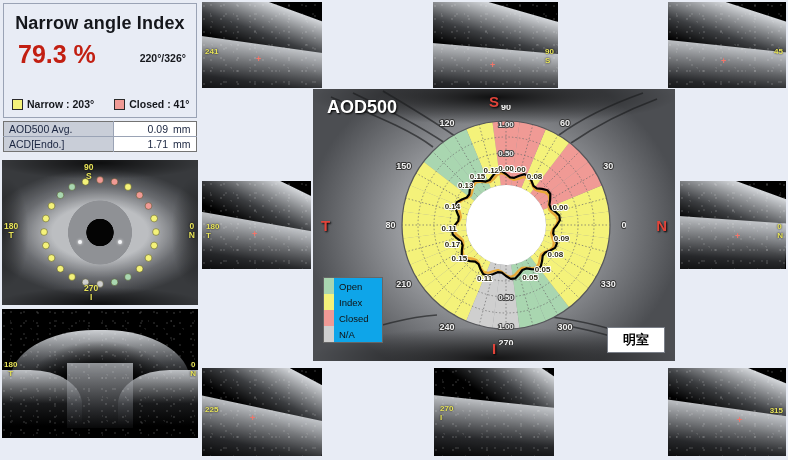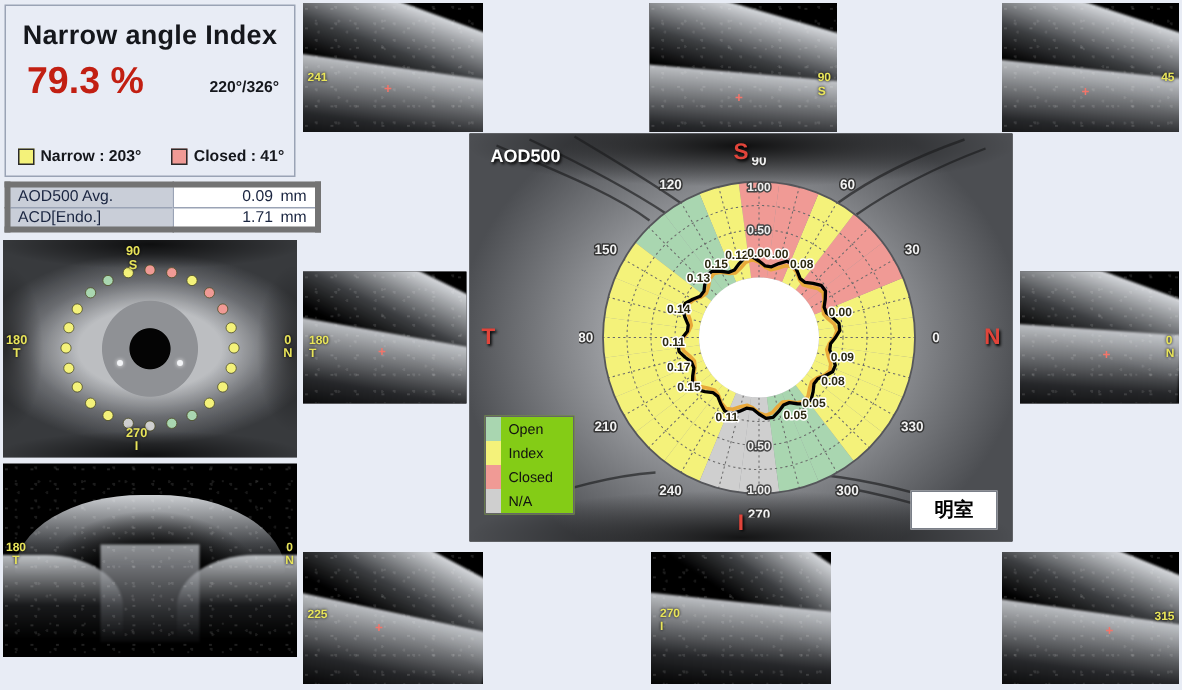--- a/index.html
+++ b/index.html
@@ -37,22 +37,22 @@
     display: flex; align-items: center; font-size: 10.5px; font-weight: bold; color: #15171c;
   }
   .legend-row .li { display: flex; align-items: flex-end; }
   .legend-row .li.narrow { margin-left: 8px; }
   .legend-row .li.closed { margin-left: 20px; }
   .sw { width: 11px; height: 11px; border: 1px solid #2a2a2a; margin-right: 4px; display:inline-block; }
   .sw.y { background: #f4f27a; }
   .sw.r { background: #f09a95; }
 
   .metrics {
-    position: absolute; left: 3px; top: 121px; width: 211px;
-    border: 4px solid #737373; border-collapse: collapse;
+    position: absolute; left: 3px; top: 121px; width: 194px;
+    border: 1px solid #737373; border-collapse: collapse;
   }
   .metrics tr { height: 15px; }
   .metrics td { font-size: 10.5px; color: #1a2540; padding: 0 5px; }
   .metrics td.k { background: #c9ced8; width: 110px; border-right: 1px solid #9aa3b5; }
   .metrics td.v { background: #ffffff; text-align: right; padding-right: 6px; }
   .metrics td.v .num { font-weight: normal; }
   .metrics td.v .unit { display:inline-block; width: 22px; text-align: left; padding-left: 5px; }
   .metrics tr + tr td { border-top: 1px solid #9aa3b5; }
 
   
@@ -156,33 +156,33 @@
   .aod-eye {
     position:absolute; inset:0;
     background:
       radial-gradient(ellipse 70% 14% at 50% 3%, rgba(0,0,0,.85), rgba(0,0,0,0) 72%),
       radial-gradient(ellipse 70% 16% at 50% 99%, rgba(0,0,0,.8), rgba(0,0,0,0) 72%),
       radial-gradient(ellipse 52% 60% at 50% 50%, #9ea0a4 0 46%, #76787c 72%, #4c4e52 100%),
       radial-gradient(ellipse 110% 80% at 50% 50%, #6f7175, #303235);
   }
   .aod-lashes { position:absolute; inset:0; opacity:.85; }
   .aod-title {
-    position:absolute; left:14px; top:8px; color:#fff; font-size:12px; font-weight:bold;
+    position:absolute; left:14px; top:8px; color:#fff; font-size:18px; font-weight:bold;
     text-shadow: 1px 1px 2px #000;
   }
   .aod-card {
     position:absolute; right:10px; bottom:8px; background:#fff; border:1px solid #7a7f88;
     padding: 3px 15px; font-size:13px; font-weight:bold; color:#000;
   }
   .ori-big {
     position:absolute; color:#e1443a; font-size:15px; font-weight:bold;
     text-shadow: 1px 1px 2px #000;
   }
   .aod-legend {
-    position:absolute; left:10px; bottom:18px; background:#84cc16; border:1px solid #666;
+    position:absolute; left:10px; bottom:18px; background:#0ea5e9; border:1px solid #666;
     width:60px;
   }
   .aod-legend .lrow {
     display:flex; align-items:center; height:16px; font-size:9.5px; color:#111;
   }
   .aod-legend .lsw { width:10px; height:16px; flex:0 0 10px; }
   .aod-legend .ltx { padding-left:5px; }
 
   .polar-wrap { position:absolute; left:73px; top:16px; width:240px; height:240px; }
   .polar-wrap svg { display:block; }

